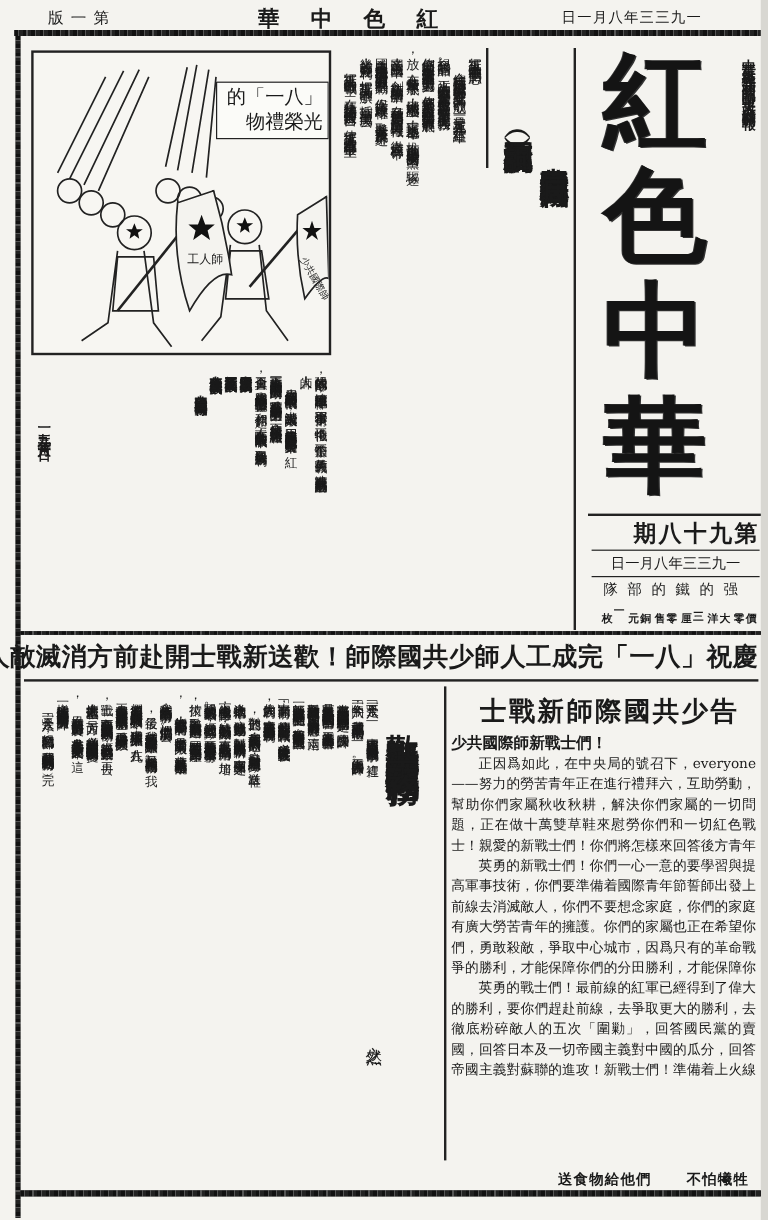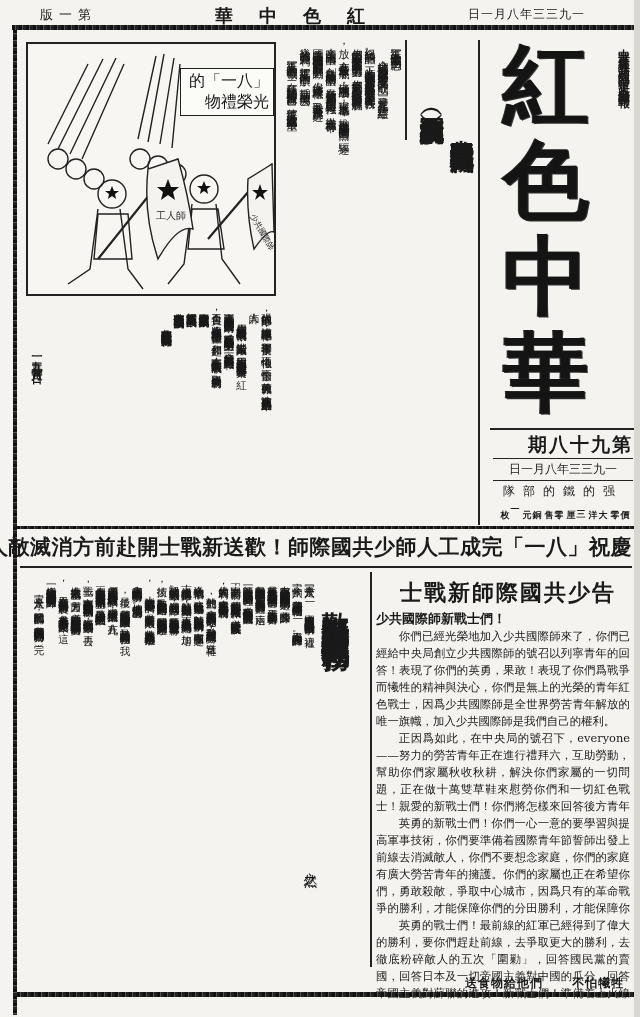--- a/index.html
+++ b/index.html
@@ -190,21 +190,20 @@
   <span style="display:block;">戰士，一方面要堅決執行優待紅軍及其家屬的條例，經過新戰士的宣傳鼓動，再去</span>
   <span style="display:block;">擴大大批新戰士；另一方面，必須立刻開始宣傳的志願軍役制到義務軍役制的轉變</span>
   <span style="display:block;">，在目前要把全蘇區的勞苦工農，尤其是青年參加赤衛軍少先隊裏面來，這</span>
   <span style="display:block;">樣一定能夠使源源擴大新戰士的後備軍更加有力的保障！</span>
   <span style="display:block;">　今天是「八一」，紀念戰鬥的節日，我們要實現我們的戰鬥任務呵！（完）</span>
 </div>
 
 <div class="abs rtl" id="yci-title">告少共國際師新戰士</div>
 <div class="abs" id="yci-greet">少共國際師新戰士們！</div>
 <div class="abs" id="yci-body">
-  <p class="hpara">你們已經光榮地加入少共國際師來了，你們已經給中央局創立少共國際師的號召以列寧青年的回答！表現了你們的英勇，果敢！表現了你們爲戰爭而犧牲的精神與決心，你們是無上的光榮的青年紅色戰士，因爲少共國際師是全世界勞苦青年解放的唯一旗幟，加入少共國際師是我們自己的權利。</p>
   <p class="hpara" style="max-height:85px; overflow:hidden;">正因爲如此，在中央局的號召下，everyone——努力的勞苦青年正在進行禮拜六，互助勞動，幫助你們家屬秋收秋耕，解決你們家屬的一切問題，正在做十萬雙草鞋來慰勞你們和一切紅色戰士！親愛的新戰士們！你們將怎樣來回答後方青年對你們的擁護和愛戴呢？！</p>
   <p class="hpara" style="max-height:102px; overflow:hidden;">英勇的新戰士們！你們一心一意的要學習與提高軍事技術，你們要準備着國際青年節誓師出發上前線去消滅敵人，你們不要想念家庭，你們的家庭有廣大勞苦青年的擁護。你們的家屬也正在希望你們，勇敢殺敵，爭取中心城市，因爲只有的革命戰爭的勝利，才能保障你們的分田勝利，才能保障你們家庭已得的一切利益！</p>
   <p class="hpara" style="max-height:85px; overflow:hidden;">英勇的戰士們！最前線的紅軍已經得到了偉大的勝利，要你們趕赴前線，去爭取更大的勝利，去徹底粉碎敵人的五次「圍勦」，回答國民黨的賣國，回答日本及一切帝國主義對中國的瓜分，回答帝國主義對蘇聯的進攻！新戰士們！準備着上火線去啊！</p>
 
 </div>
 <div class="abs" id="yci-sign">
   <span>送食物給他們</span>
   <span>不怕犧牲</span>
 </div>
 

